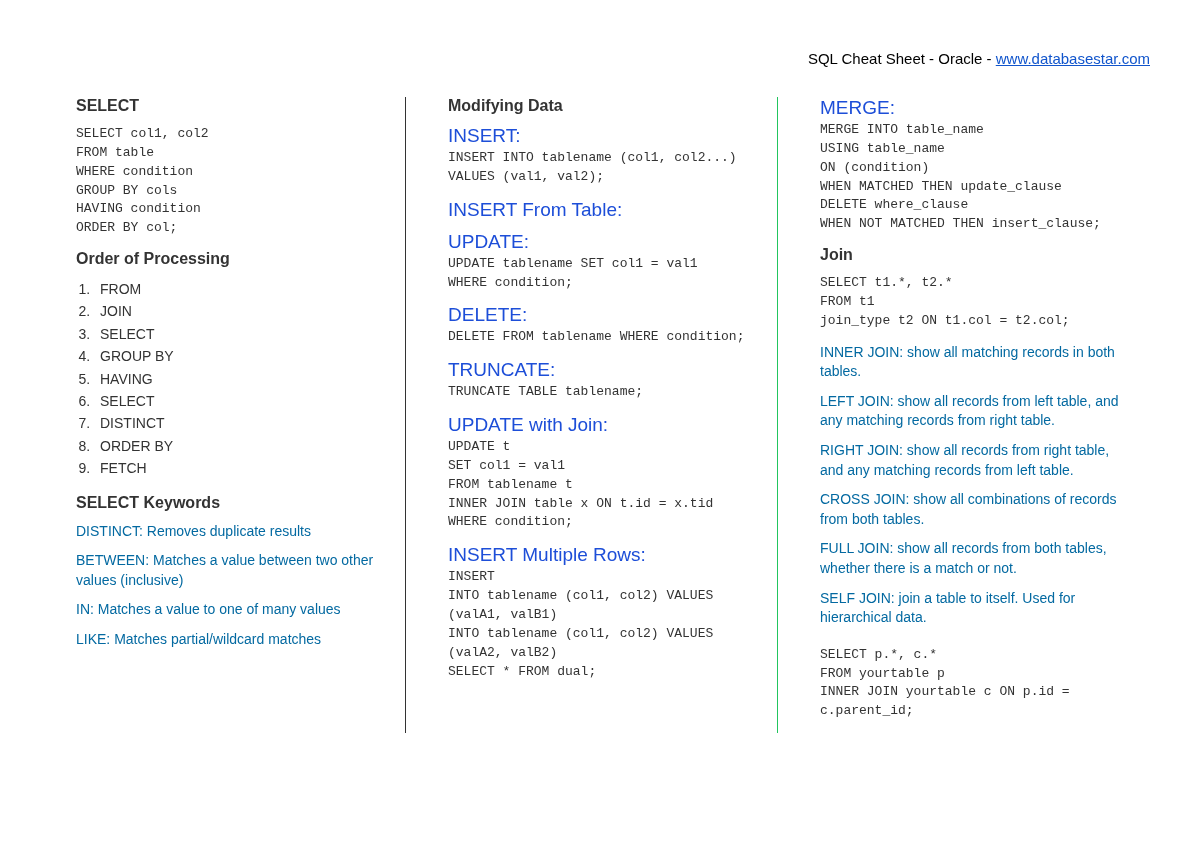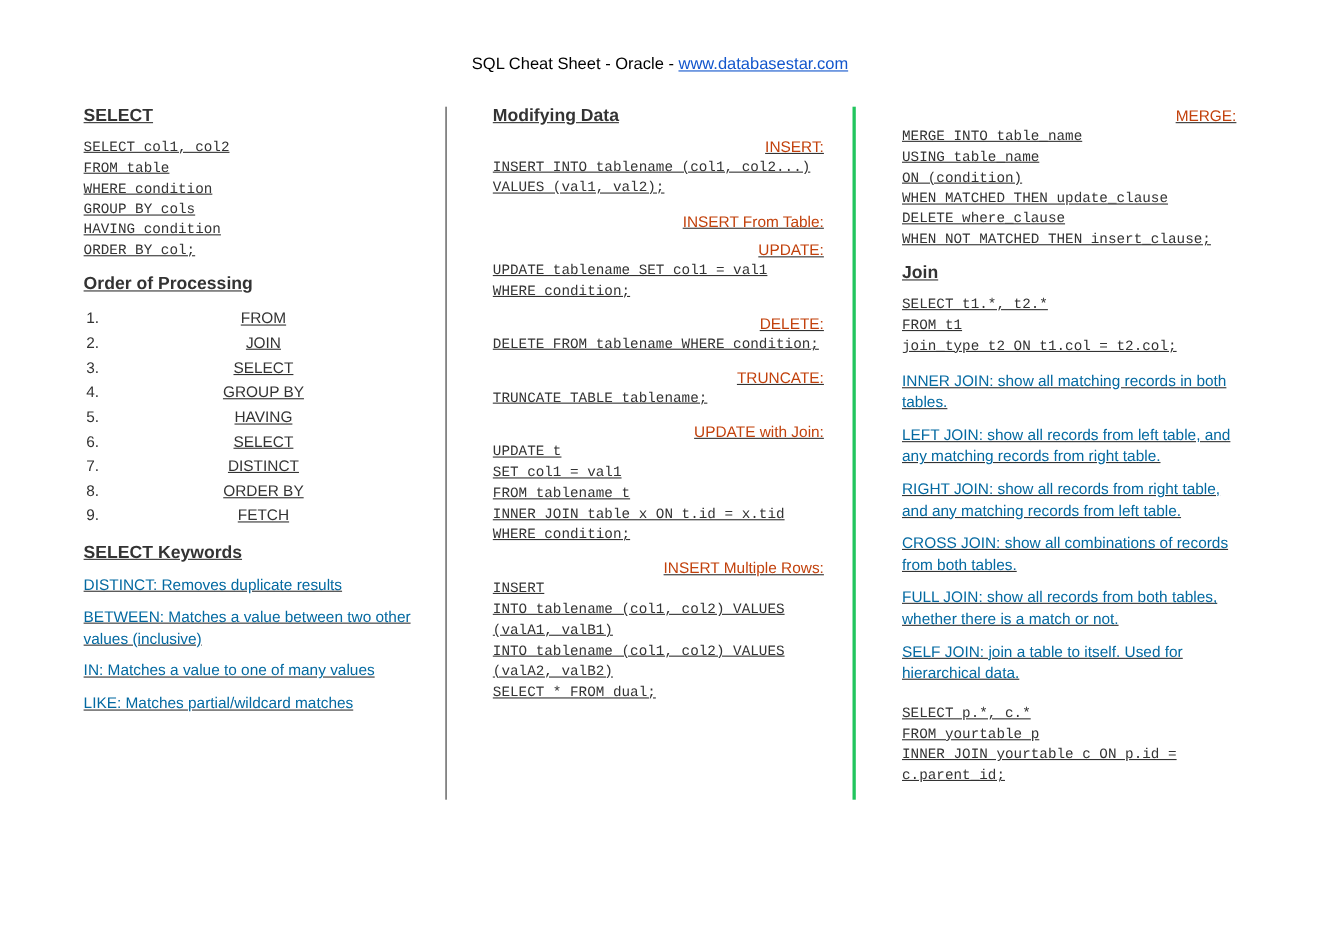--- a/index.html
+++ b/index.html
@@ -10,70 +10,67 @@
       font-size: 13px;
       color: #333;
       background: #fff;
       width: 1200px;
       height: 848px;
     }
     .page {
       padding: 50px 50px 20px 50px;
     }
     .page-title {
-      text-align: center;
+      text-align: right;
       font-size: 15px;
       color: #000;
       margin-bottom: 30px;
     }
     .page-title a {
       color: #1155cc;
       text-decoration: underline;
     }
     .columns {
       display: grid;
       grid-template-columns: 1fr 1fr 1fr;
       column-gap: 16px;
-      text-decoration: underline;
     }
     .col {
       padding: 0 26px;
     }
     .col1 { border-right: 1px solid #333; }
-    .col2 { border-right: 3px solid #22c55e; }
+    .col2 { border-right: 1px solid #22c55e; }
     h2 {
       font-size: 16px;
       font-weight: bold;
       color: #333;
       margin: 0 0 10px 0;
     }
     .code {
       font-family: "Courier New", Courier, monospace;
       white-space: pre-wrap;
       font-size: 13px;
       line-height: 1.45;
       color: #333;
       margin-bottom: 12px;
     }
     .label {
-      font-size: 14px;
-      color: #c2410c;
+      font-size: 19px;
+      color: #1d4ed8;
       margin: 10px 0 2px 0;
-      text-align: right;
     }
     .para {
       font-size: 14px;
       color: #0369a1;
       margin: 10px 0;
       line-height: 1.4;
     }
     ol {
       margin: 4px 0 14px 18px;
       padding: 0;
-      text-align: center;
     }
     ol li {
       font-size: 14px;
       line-height: 1.6;
       padding-left: 6px;
     }
   </style>
 </head>
 <body>
 

